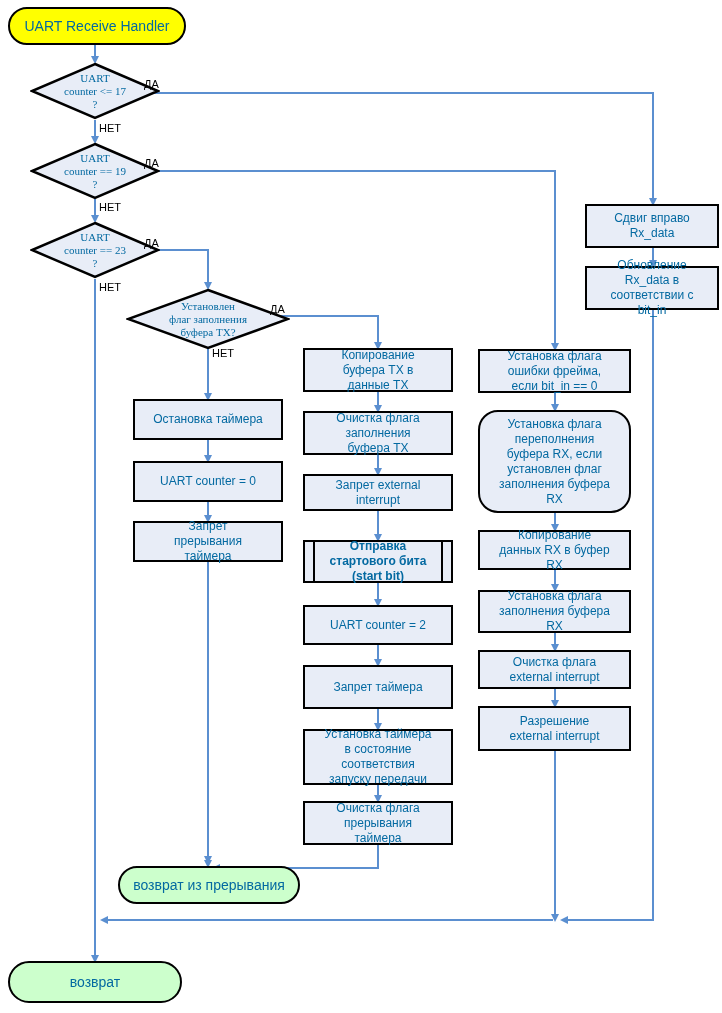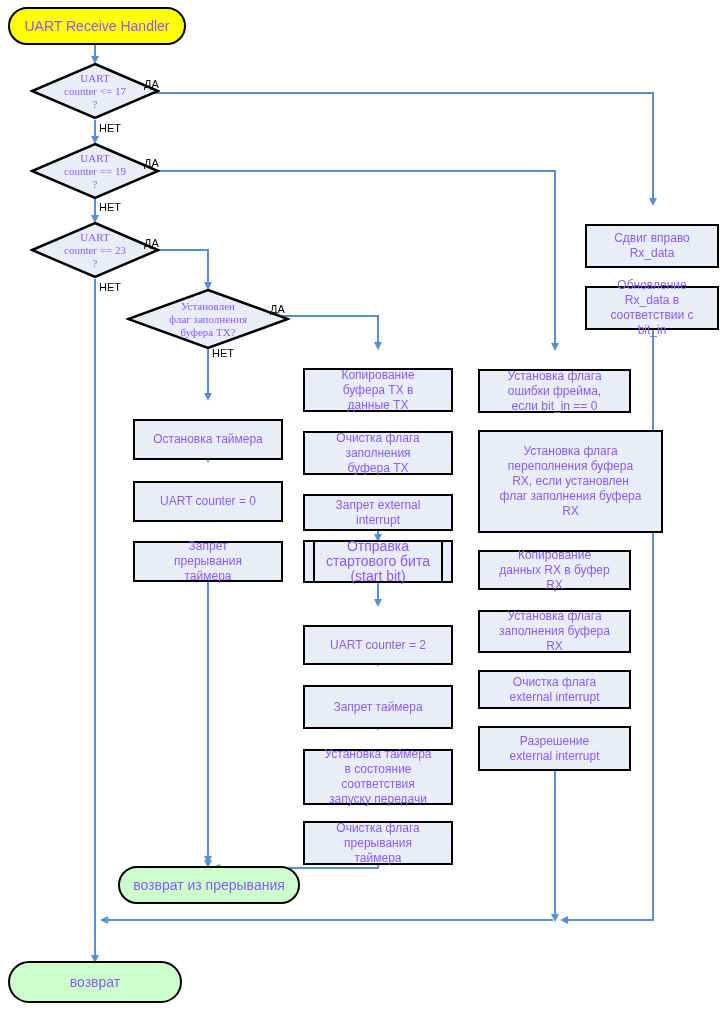--- a/index.html
+++ b/index.html
@@ -21,39 +21,39 @@
     width:722px;height:1013px;
     pointer-events:none;
   }
   .node{
     position:absolute;
     box-sizing:border-box;
     display:flex;
     align-items:center;
     justify-content:center;
     text-align:center;
-    color:#8b5cf6;
+    color:#0369a1;
     z-index:5;
   }
   
   .proc{
     background:#E8EDF7;
     border:2px solid #000000;
     font-size:12px;
     line-height:15px;
     padding:2px 18px;
-    margin-top:20px;
   }
   
   .subproc{
     background:#E8EDF7;
     border:2px solid #000000;
-    font-size:14px;
+    font-size:12px;
     line-height:15px;
     padding:18px 12px;
+    font-weight:bold;
   }
   .subproc::before,.subproc::after{
     content:"";
     position:absolute;
     top:0;bottom:0;
     width:0;
     border-left:2px solid #000000;
   }
   .subproc::before{left:8px;}
   .subproc::after{right:8px;}
@@ -240,21 +240,21 @@
   <div class="node proc" style="left:303px;top:729px;width:150px;height:56px;">
     <span>Установка таймера в состояние соответствия запуску передачи</span>
   </div>
   <div class="node proc" style="left:303px;top:801px;width:150px;height:44px;">
     <span>Очистка флага прерывания таймера</span>
   </div>
 
   <div class="node proc" style="left:478px;top:349px;width:153px;height:44px;">
     <span>Установка флага ошибки фрейма, если bit_in == 0</span>
   </div>
-  <div class="node proc" style="left:478px;top:410px;width:185px;height:103px;">
+  <div class="node proc" style="left:478px;top:410px;width:153px;height:103px;border-radius:20px;">
     <span>Установка флага переполнения буфера RX, если установлен флаг заполнения буфера RX</span>
   </div>
   <div class="node proc" style="left:478px;top:530px;width:153px;height:40px;">
     <span>Копирование данных RX в буфер RX</span>
   </div>
   <div class="node proc" style="left:478px;top:590px;width:153px;height:43px;">
     <span>Установка флага заполнения буфера RX</span>
   </div>
   <div class="node proc" style="left:478px;top:650px;width:153px;height:39px;">
     <span>Очистка флага external interrupt</span>

